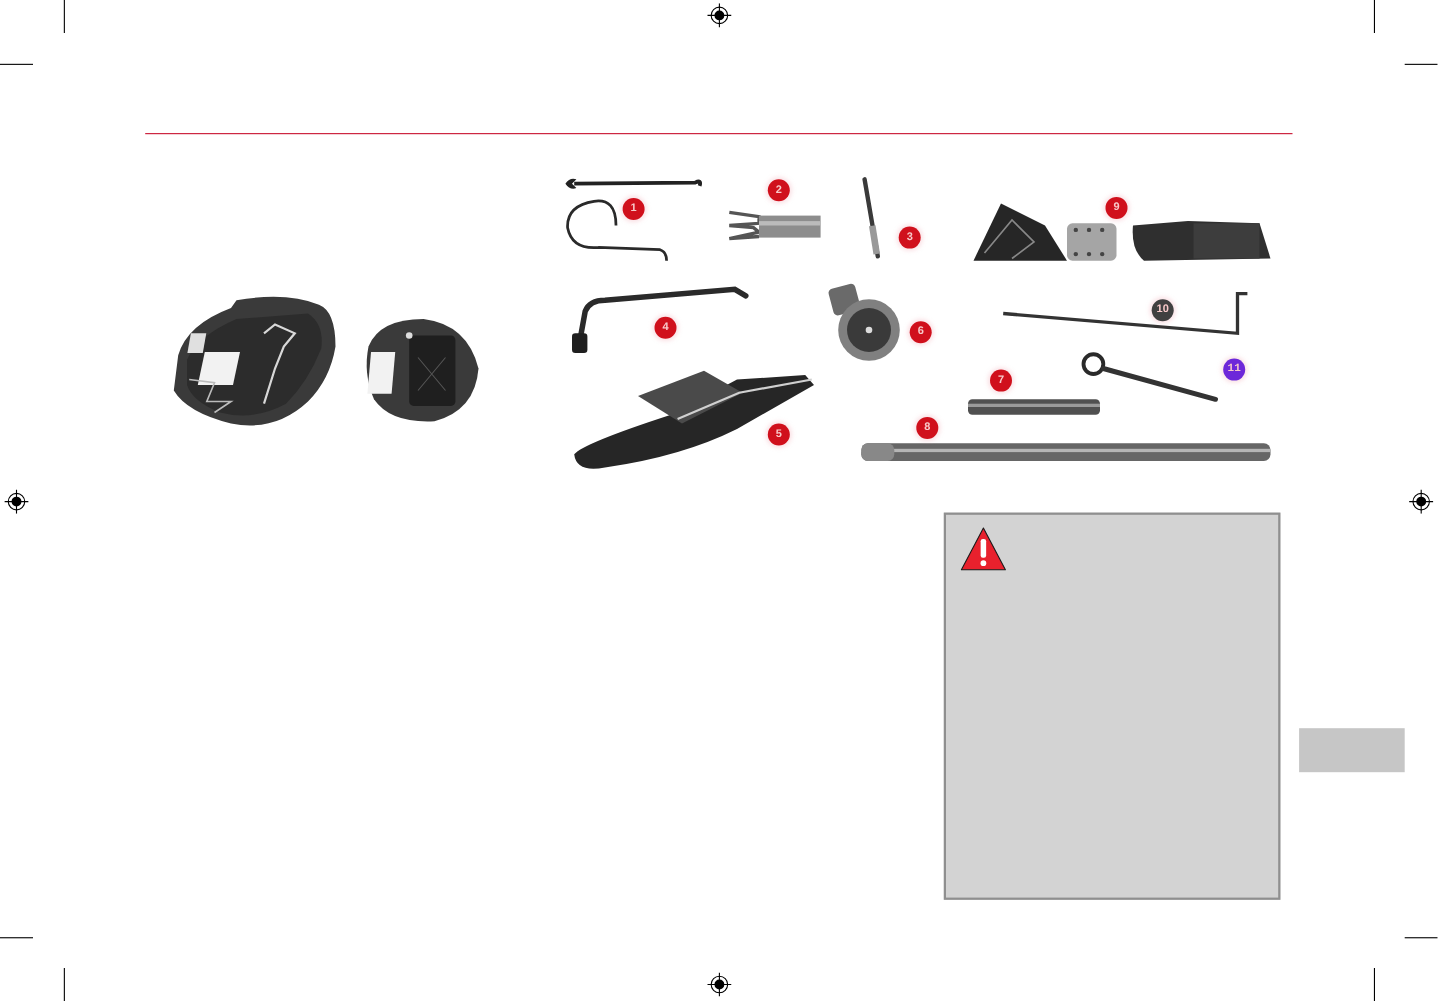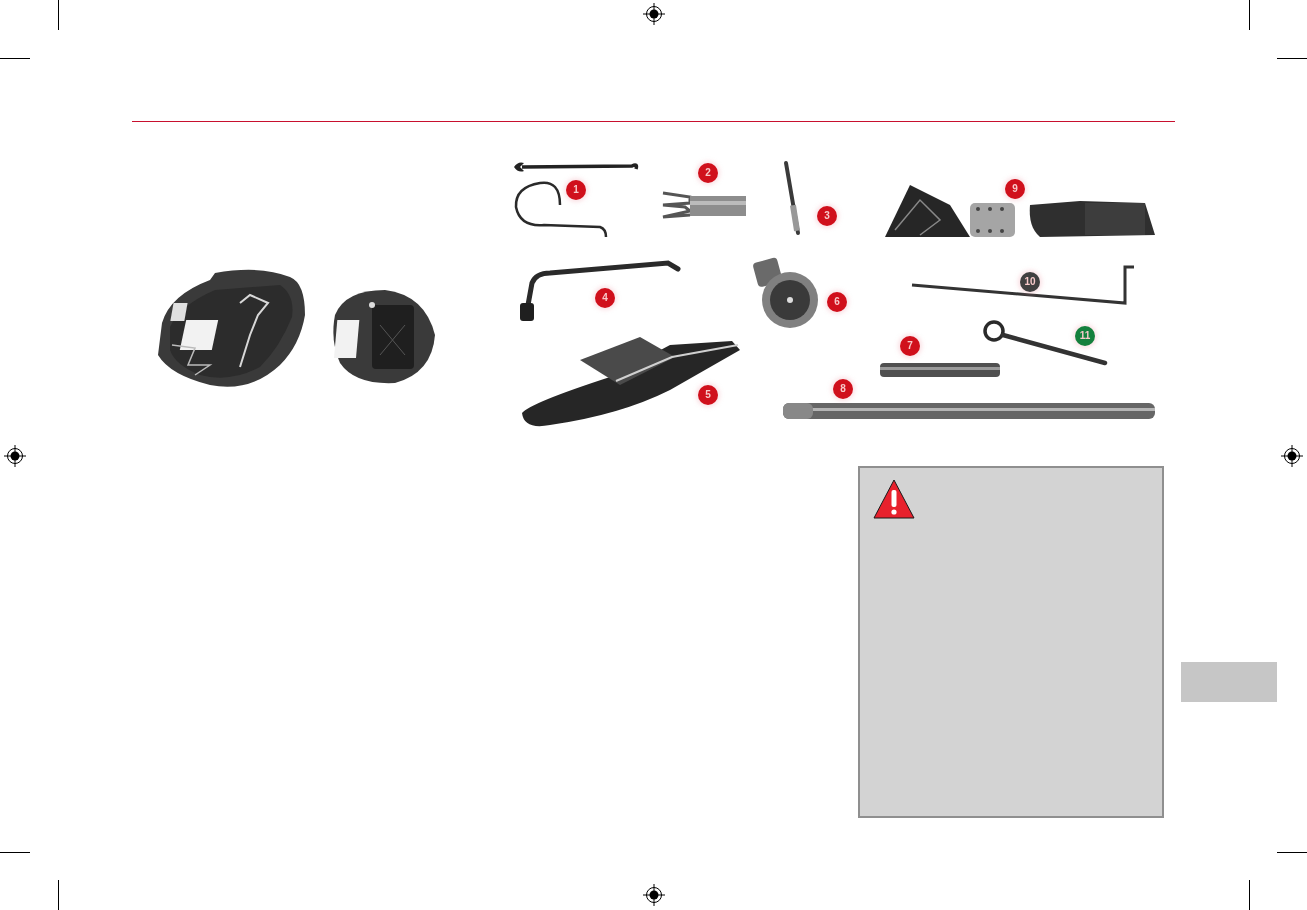--- a/index.html
+++ b/index.html
@@ -136,22 +136,22 @@
 
   <div class="callout" style="left:66px;top:35px;background:#d0101c;">1</div>
   <div class="callout" style="left:198px;top:18px;background:#d0101c;">2</div>
   <div class="callout" style="left:317px;top:61px;background:#d0101c;">3</div>
   <div class="callout" style="left:95px;top:143px;background:#d0101c;">4</div>
   <div class="callout" style="left:198px;top:240px;background:#d0101c;">5</div>
   <div class="callout" style="left:327px;top:147px;background:#d0101c;">6</div>
   <div class="callout" style="left:400px;top:191px;background:#d0101c;">7</div>
   <div class="callout" style="left:333px;top:234px;background:#d0101c;">8</div>
   <div class="callout" style="left:505px;top:34px;background:#d0101c;">9</div>
-  <div class="callout" style="left:520px;top:127px;background:#404040;">10</div>
-  <div class="callout" style="left:575px;top:181px;background:#15803d;">11</div>
+  <div class="callout" style="left:547px;top:127px;background:#404040;">10</div>
+  <div class="callout" style="left:612px;top:181px;background:#6d28d9;font-family:Liberation Mono, monospace;">11</div>
 </div>
 
 <div class="warning-box" style="background:#d3d3d3;">
   <svg class="warning-icon" viewBox="0 0 44 42">
     <path d="M22 2 L42 40 L2 40 Z" fill="#e8212d" stroke="#1a1a1a" stroke-width="1" stroke-linejoin="round"></path>
     <rect x="19.5" y="12" width="5" height="17" rx="2" fill="#ffffff"></rect>
     <circle cx="22" cy="34" r="2.6" fill="#ffffff"></circle>
   </svg>
   <div style="position:absolute;left:14px;top:60px;right:14px;font-size:12px;color:#222;"></div>
 </div>

